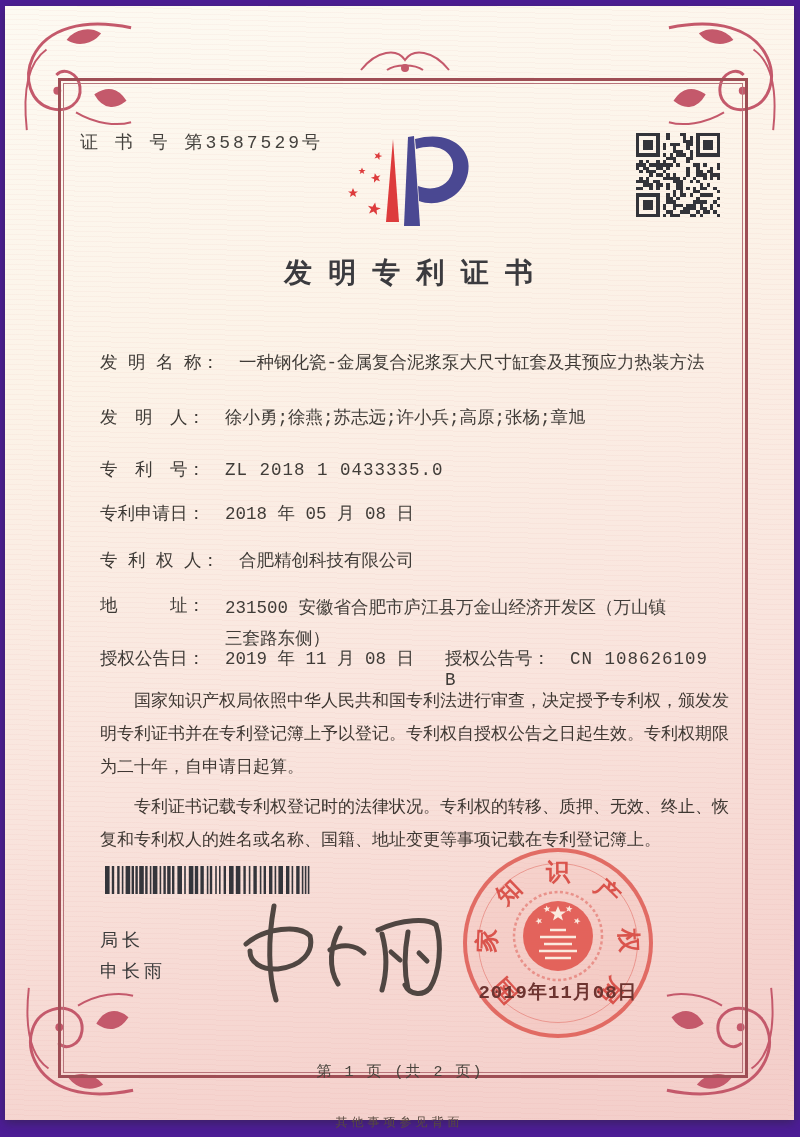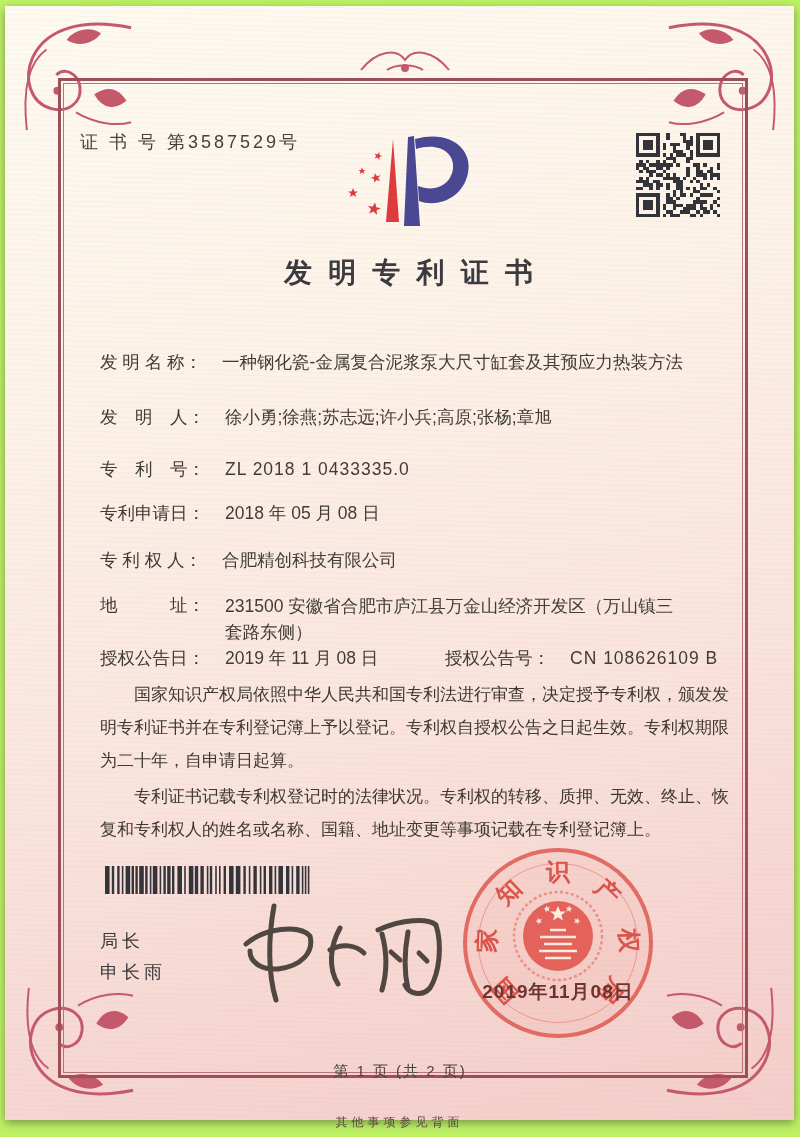--- a/index.html
+++ b/index.html
@@ -1,38 +1,38 @@
 <!DOCTYPE html>
 <html><head>
 <meta charset="utf-8">
 <style>
   html,body{margin:0;padding:0;background:#c9c9cb;}
   #stage{position:relative;width:800px;height:1137px;margin:0 auto;overflow:hidden;
-         font-family:Liberation Sans, sans-serif;background:#bef264;}
+         font-family:Liberation Mono, monospace;background:#4c1d95;}
   #paper{position:absolute;left:5px;top:6px;width:789px;height:1114px;
          background:
            repeating-linear-gradient(1.5deg, rgba(216,120,120,0.055) 0 1px, rgba(255,255,255,0) 1px 5px),
            linear-gradient(165deg,#fdfaf2 0%,#fcf3e8 30%,#f9e4dd 62%,#f5d3ce 88%,#f3cdc9 100%);
          box-shadow:0 3px 9px rgba(40,40,40,.45);}
   #frame{position:absolute;left:53px;top:72px;width:684px;height:994px;
          border:3px solid #9e4e55;}
   #frame::after{content:"";position:absolute;inset:2px;border:1px solid #b8737a;}
   .abs{position:absolute;}
   .flourish{position:absolute;width:118px;height:118px;color:#c4596b;}
   .cert-no{left:75px;top:124px;font-size:18px;letter-spacing:3px;color:#45423e;}
   .title{left:9px;top:248px;width:100%;text-align:center;font-size:28px;font-weight:700;
          letter-spacing:.58em;text-indent:.58em;color:#3b3b3f;}
   .row{position:absolute;left:95px;width:630px;font-size:17.5px;color:#3e3a36;}
   .row .lbl{color:#3e3a36;}
   .row .val{color:#403c38;margin-left:20px;}
-  .val-addr{display:inline-block;width:452px;vertical-align:top;line-height:26px;}
+  .val-addr{display:inline-block;width:452px;vertical-align:top;line-height:31px;}
   .pair2{position:absolute;left:345px;top:0;}
   .mono{letter-spacing:1px;}
   .paras{position:absolute;left:95px;top:672px;width:630px;}
-  .paras p{margin:0 0 3px 0;font-size:17px;line-height:33px;text-indent:2em;color:#3e3732;}
+  .paras p{margin:7px 0 3px 0;font-size:17px;line-height:33px;text-indent:2em;color:#3e3732;}
   .barcode{left:100px;top:860px;width:212px;height:28px;}
   .officials{left:95px;top:920px;font-size:18px;line-height:31px;letter-spacing:4px;color:#3a3a3a;}
   .sig{left:205px;top:888px;width:240px;height:112px;}
   .seal{left:458px;top:842px;width:190px;height:190px;}
   .seal-ring{position:absolute;inset:0;border-radius:50%;border:4px solid rgba(221,86,78,.82);
              background:radial-gradient(circle,rgba(238,150,140,.14) 60%,rgba(238,150,140,.05));}
   .seal-ring::after{content:"";position:absolute;inset:11px;border-radius:50%;
              border:1px solid rgba(221,86,78,.45);}
   .seal-char{position:absolute;left:50%;top:50%;width:28px;height:28px;margin:-14px;
              display:flex;align-items:center;justify-content:center;

